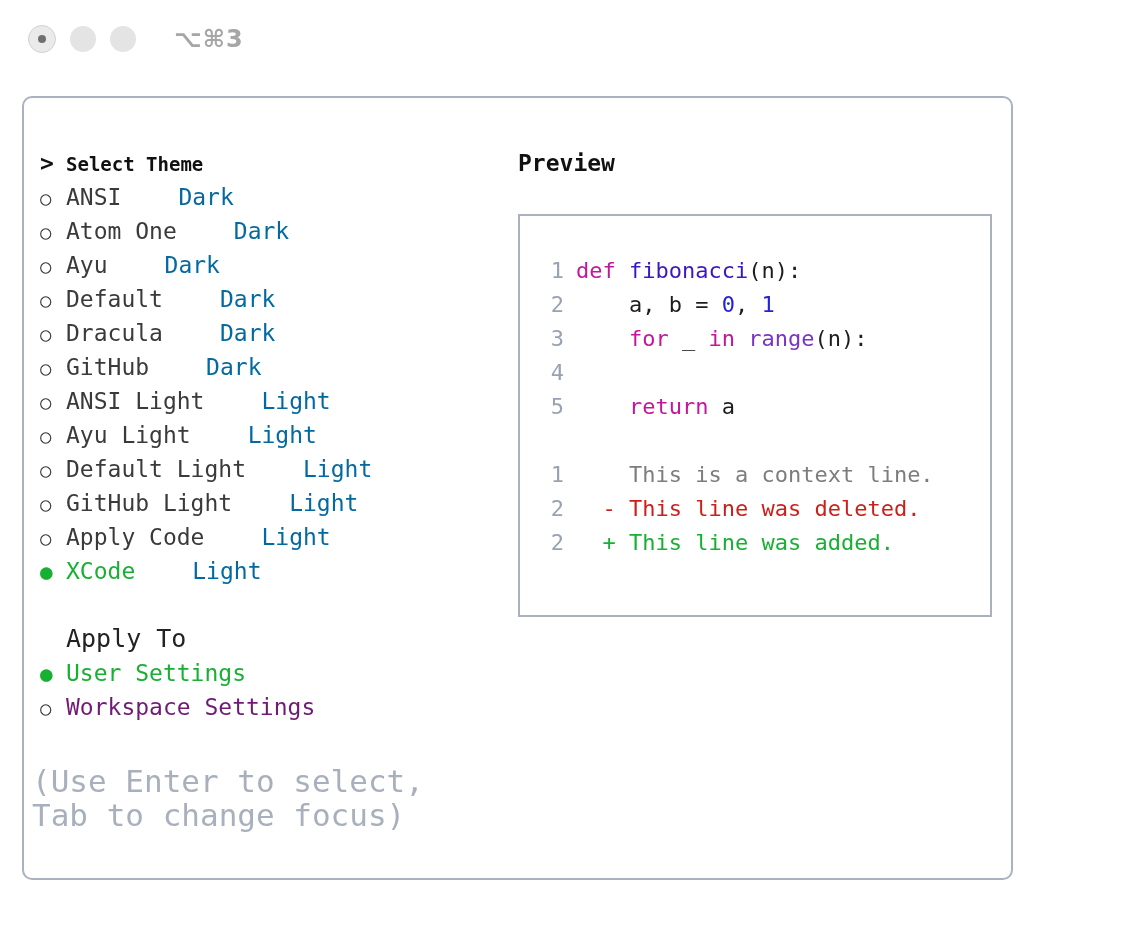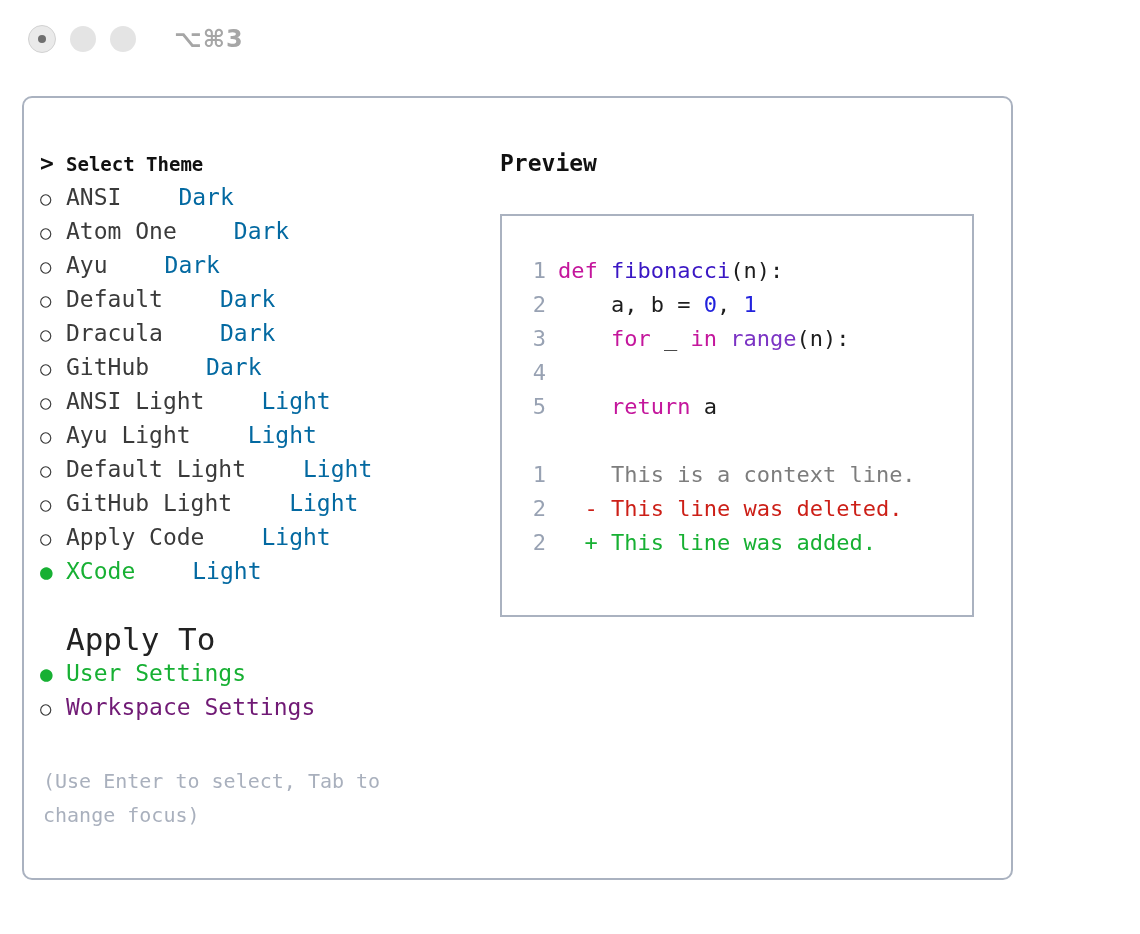--- a/index.html
+++ b/index.html
@@ -128,41 +128,41 @@
   }
   .theme-name { color: #3a3a3a; }
   .theme-name.selected { color: #17b033; }
   .theme-kind {
     color: #0369a1;
     padding-left: 11px;
     margin-left: 46px;
   }
   .apply-label {
     color: #222222;
-    font-size: 31px;
+    font-size: 25px;
   }
   .apply-opt { color: #701a75; }
   .apply-opt.selected { color: #17b033; }
 
   .spacer-row { height: 34px; }
 
   .hint {
     position: absolute;
-    left: 19px;
+    left: 8px;
     top: 666px;
     width: 420px;
-    font-size: 20px;
+    font-size: 31px;
     line-height: 34px;
     color: #a9b0bd;
   }
 
   
   .right-col {
     position: absolute;
-    left: 476px;
+    left: 494px;
     top: 48px;
     width: 490px;
   }
   .preview-title {
     font-size: 23px;
     font-weight: 700;
     color: #111111;
     line-height: 34px;
   }
   .preview-box {

